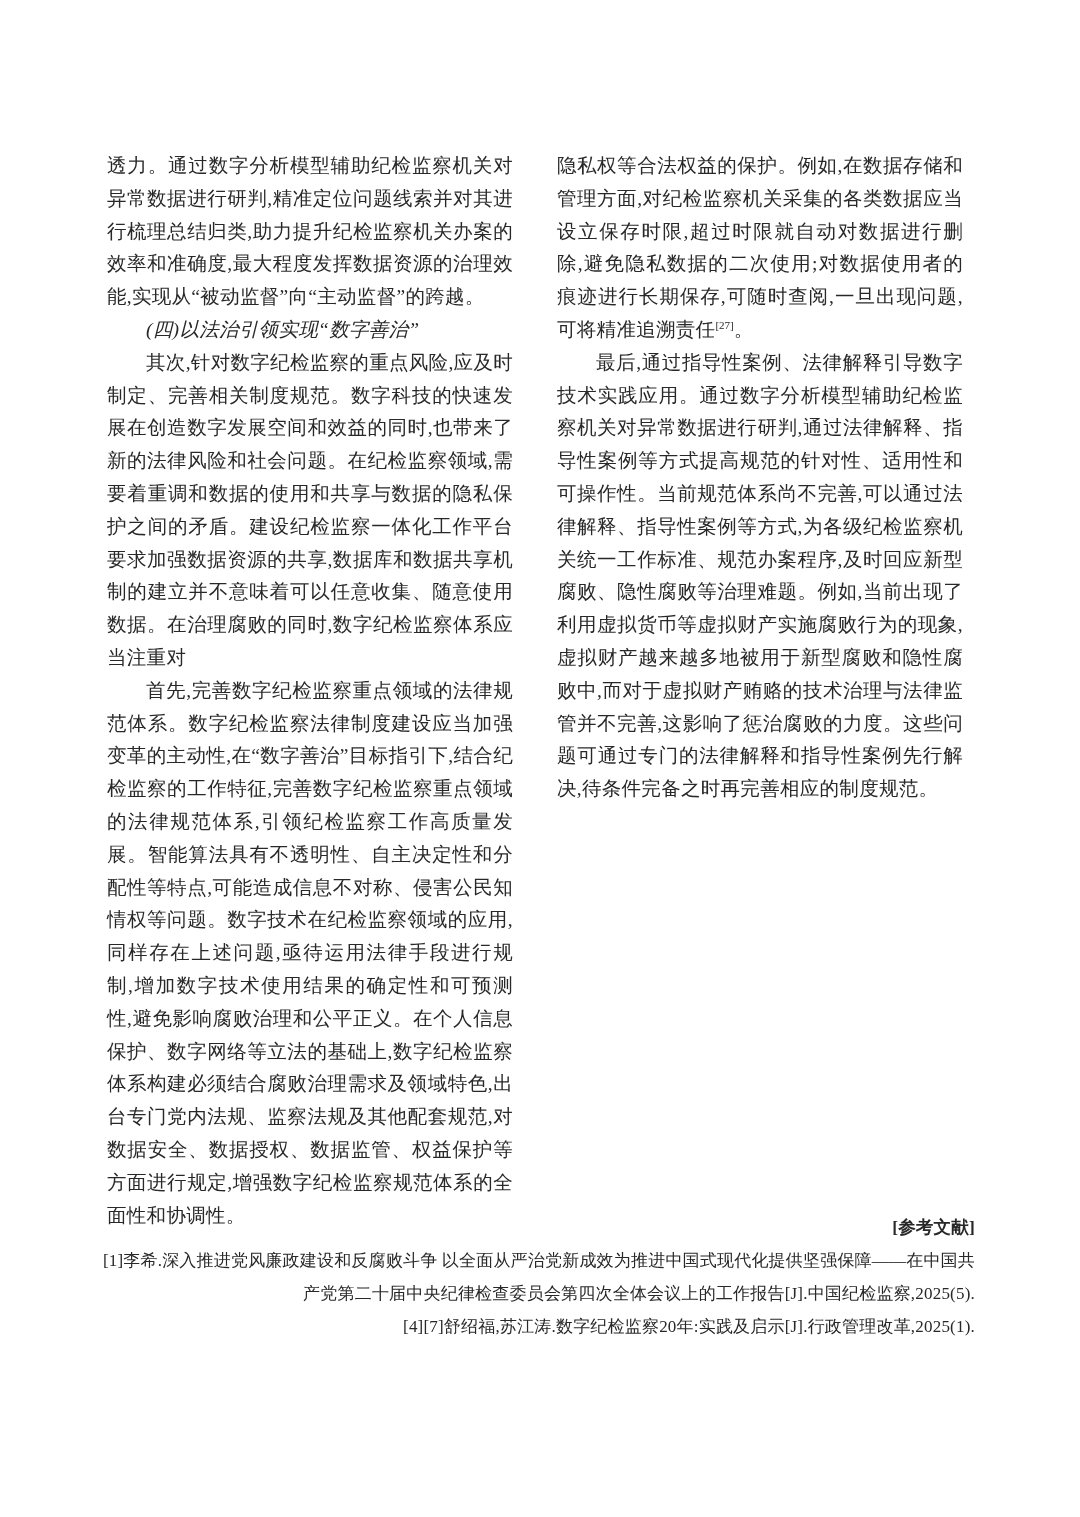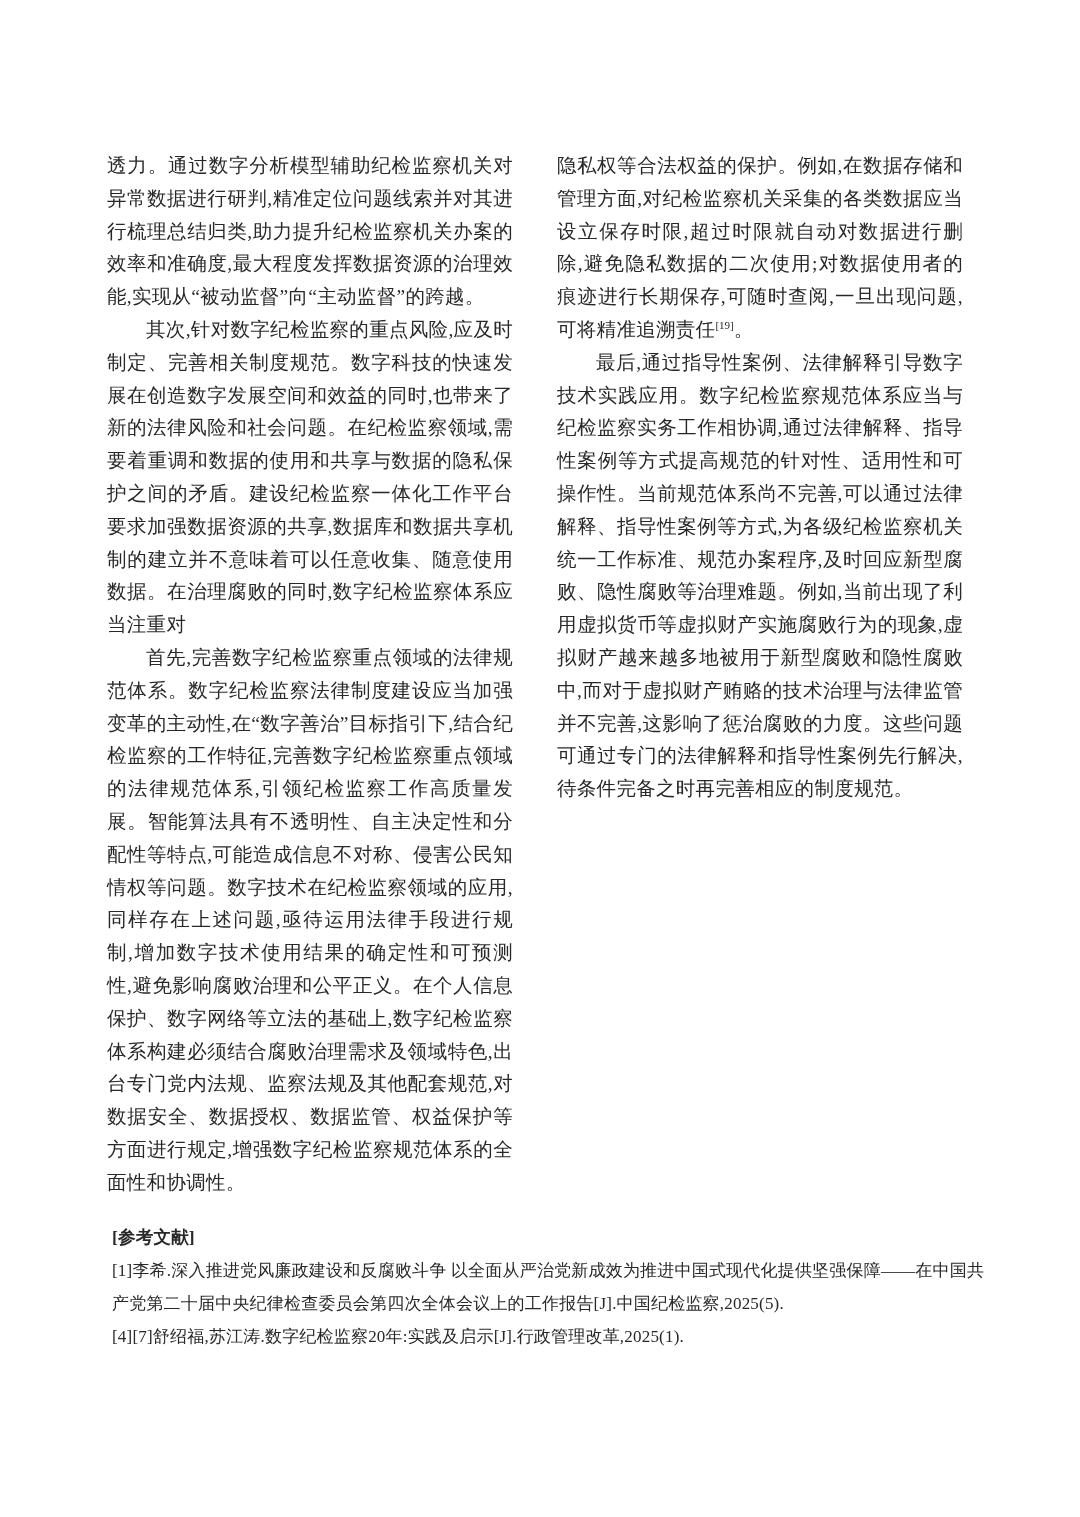--- a/index.html
+++ b/index.html
@@ -50,53 +50,53 @@
     margin: 0;
   }
   .footnote-sup {
     font-size: 11px;
     vertical-align: super;
     line-height: 0;
     letter-spacing: 0;
   }
   .references {
     position: absolute;
-    left: 112px;
+    left: 100px;
     top: 1211px;
     width: 875px;
     font-size: 17px;
     line-height: 33px;
     letter-spacing: 0.2px;
-    text-align: left;
-    margin-top: 10px;
+    text-align: right;
   }
   .references p {
     margin: 0;
   }
   .ref-header {
     font-weight: bold;
     font-size: 17.5px;
   }
 </style>
 </head>
 <body>
 
 <div class="page">
   <div class="content">
     <div class="columns">
 
       <div class="col">
         <p>透力。通过数字分析模型辅助纪检监察机关对异常数据进行研判,精准定位问题线索并对其进行梳理总结归类,助力提升纪检监察机关办案的效率和准确度,最大程度发挥数据资源的治理效能,实现从“被动监督”向“主动监督”的跨越。</p>
+        <p class="section-heading">(四)以法治引领实现“数字善治”</p>
         <p class="p-indent">其次,针对数字纪检监察的重点风险,应及时制定、完善相关制度规范。数字科技的快速发展在创造数字发展空间和效益的同时,也带来了新的法律风险和社会问题。在纪检监察领域,需要着重调和数据的使用和共享与数据的隐私保护之间的矛盾。建设纪检监察一体化工作平台要求加强数据资源的共享,数据库和数据共享机制的建立并不意味着可以任意收集、随意使用数据。在治理腐败的同时,数字纪检监察体系应当注重对</p>
         <p class="p-indent">首先,完善数字纪检监察重点领域的法律规范体系。数字纪检监察法律制度建设应当加强变革的主动性,在“数字善治”目标指引下,结合纪检监察的工作特征,完善数字纪检监察重点领域的法律规范体系,引领纪检监察工作高质量发展。智能算法具有不透明性、自主决定性和分配性等特点,可能造成信息不对称、侵害公民知情权等问题。数字技术在纪检监察领域的应用,同样存在上述问题,亟待运用法律手段进行规制,增加数字技术使用结果的确定性和可预测性,避免影响腐败治理和公平正义。在个人信息保护、数字网络等立法的基础上,数字纪检监察体系构建必须结合腐败治理需求及领域特色,出台专门党内法规、监察法规及其他配套规范,对数据安全、数据授权、数据监管、权益保护等方面进行规定,增强数字纪检监察规范体系的全面性和协调性。</p>
       </div>
 
       <div class="col">
-        <p><span>隐私权等合法权益的保护。例如,在数据存储和管理方面,对纪检监察机关采集的各类数据应当设立保存时限,超过时限就自动对数据进行删除,避免隐私数据的二次使用;对数据使用者的痕迹进行长期保存,可随时查阅,一旦出现问题,可将精准追溯责任</span><span class="footnote-sup">[19]</span><span>。</span></p>
-        <p class="p-indent">最后,通过指导性案例、法律解释引导数字技术实践应用。数字纪检监察规范体系应当与纪检监察实务工作相协调,通过法律解释、指导性案例等方式提高规范的针对性、适用性和可操作性。当前规范体系尚不完善,可以通过法律解释、指导性案例等方式,为各级纪检监察机关统一工作标准、规范办案程序,及时回应新型腐败、隐性腐败等治理难题。例如,当前出现了利用虚拟货币等虚拟财产实施腐败行为的现象,虚拟财产越来越多地被用于新型腐败和隐性腐败中,而对于虚拟财产贿赂的技术治理与法律监管并不完善,这影响了惩治腐败的力度。这些问题可通过专门的法律解释和指导性案例先行解决,待条件完备之时再完善相应的制度规范。</p>
+        <p><span>隐私权等合法权益的保护。例如,在数据存储和管理方面,对纪检监察机关采集的各类数据应当设立保存时限,超过时限就自动对数据进行删除,避免隐私数据的二次使用;对数据使用者的痕迹进行长期保存,可随时查阅,一旦出现问题,可将精准追溯责任</span><span class="footnote-sup">[27]</span><span>。</span></p>
+        <p class="p-indent">最后,通过指导性案例、法律解释引导数字技术实践应用。通过数字分析模型辅助纪检监察机关对异常数据进行研判,通过法律解释、指导性案例等方式提高规范的针对性、适用性和可操作性。当前规范体系尚不完善,可以通过法律解释、指导性案例等方式,为各级纪检监察机关统一工作标准、规范办案程序,及时回应新型腐败、隐性腐败等治理难题。例如,当前出现了利用虚拟货币等虚拟财产实施腐败行为的现象,虚拟财产越来越多地被用于新型腐败和隐性腐败中,而对于虚拟财产贿赂的技术治理与法律监管并不完善,这影响了惩治腐败的力度。这些问题可通过专门的法律解释和指导性案例先行解决,待条件完备之时再完善相应的制度规范。</p>
       </div>
 
     </div>
   </div>
 
   <div class="references">
     <p class="ref-header">[参考文献]</p>
     <p>[1]李希.深入推进党风廉政建设和反腐败斗争 以全面从严治党新成效为推进中国式现代化提供坚强保障——在中国共产党第二十届中央纪律检查委员会第四次全体会议上的工作报告[J].中国纪检监察,2025(5).</p>
     <p>[4][7]舒绍福,苏江涛.数字纪检监察20年:实践及启示[J].行政管理改革,2025(1).</p>
   </div>

